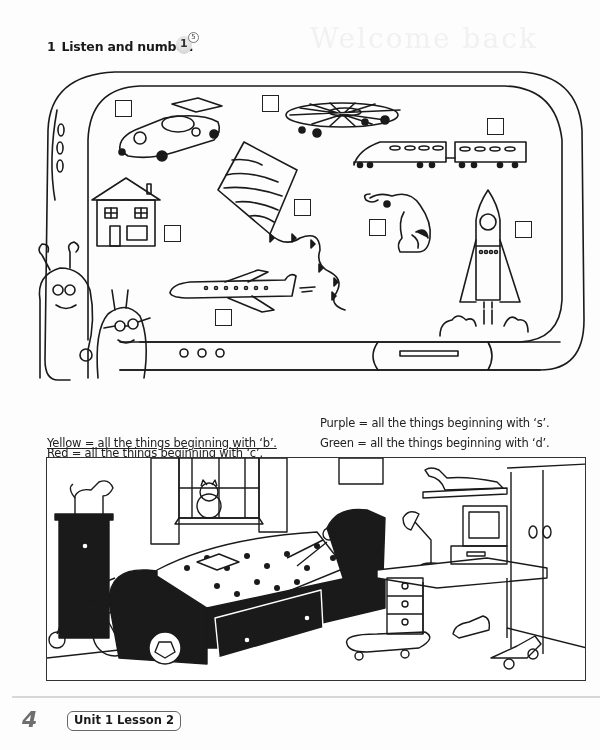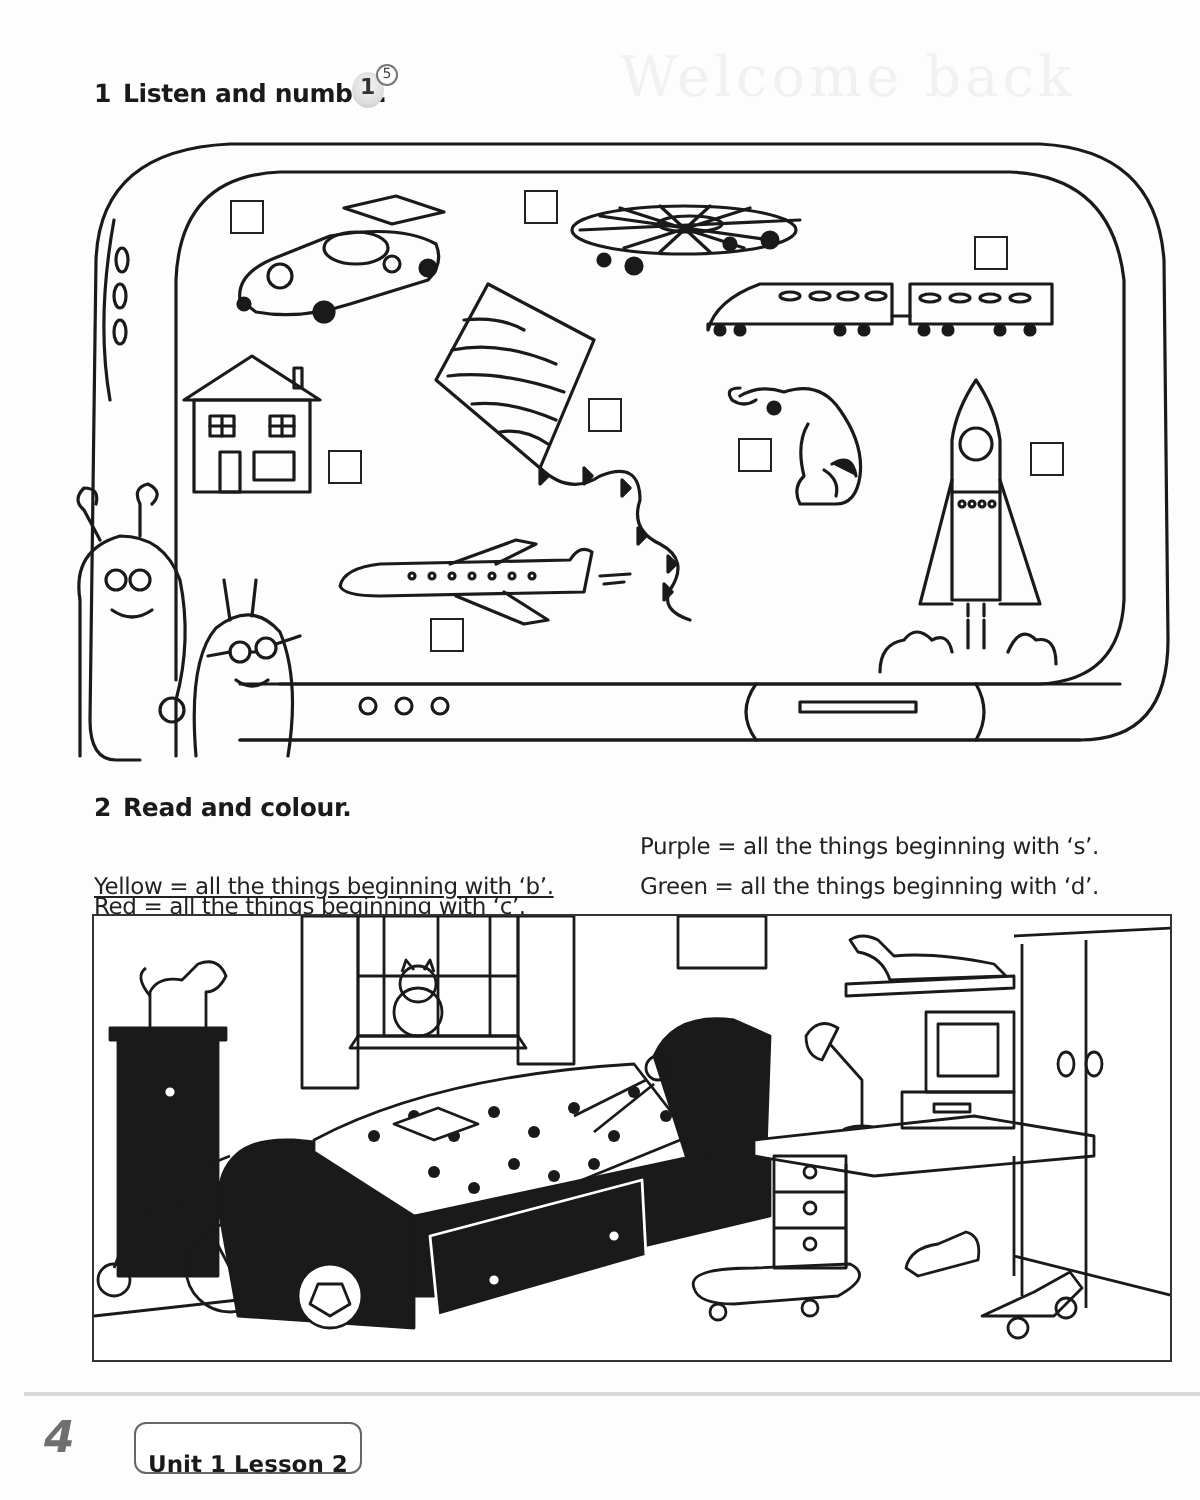--- a/index.html
+++ b/index.html
@@ -21,21 +21,21 @@
   .tablet-svg { position: absolute; left: 0; top: 0; }
 
   .answer-box { position: absolute; width: 17px; height: 17px; border: 1.4px solid #222; background: #fff; }
 
   .instr { position: absolute; font-size: 11.5px; color: #222; letter-spacing: -0.2px; white-space: nowrap; }
 
   .scene-frame { position: absolute; left: 46px; top: 457px; width: 540px; height: 224px; border: 1.5px solid #333; background: #fff; overflow: hidden; }
 
   .footer-rule { position: absolute; left: 12px; top: 696px; width: 588px; height: 2px; background: #d8d8d8; }
   .page-num { position: absolute; left: 22px; top: 707px; font-size: 22px; font-weight: bold; color: #6f6f6f; font-style: italic; }
-  .unit-badge { position: absolute; left: 67px; top: 711px; height: 20px; padding: 12px 6px; border: 1.4px solid #666; border-radius: 6px;
+  .unit-badge { position: absolute; left: 67px; top: 711px; height: 20px; padding: 0 6px; border: 1.4px solid #666; border-radius: 6px;
     font-size: 11.5px; font-weight: bold; line-height: 17px; color: #1a1a1a; background: #fff; }
   .watermark { position: absolute; left: 310px; top: 22px; font-size: 28px; color: #f1f1f1; font-family: "DejaVu Serif", serif; letter-spacing: 2px; }
 </style>
 </head>
 <body>
 
 <div class="page">
 
   <div class="watermark">Welcome back</div>
 
@@ -185,23 +185,20 @@
 
   <div class="answer-box" style="left:115px; top:100px;"></div>
   <div class="answer-box" style="left:262px; top:95px;"></div>
   <div class="answer-box" style="left:487px; top:118px;"></div>
   <div class="answer-box" style="left:164px; top:225px;"></div>
   <div class="answer-box" style="left:294px; top:199px;"></div>
   <div class="answer-box" style="left:369px; top:219px;"></div>
   <div class="answer-box" style="left:515px; top:221px;"></div>
   <div class="answer-box" style="left:215px; top:309px;"></div>
 
-  <div class="ex-title" style="left:47px; top:396px;">
-    <span class="num">2</span><span>Read and colour.</span>
-  </div>
   <div class="instr" style="left:47px; top:416px;margin-top:30px;">Red = all the things beginning with ‘c’.</div>
   <div class="instr" style="left:320px; top:416px;">Purple = all the things beginning with ‘s’.</div>
   <div class="instr" style="left:47px; top:436px;text-decoration:underline;">Yellow = all the things beginning with ‘b’.</div>
   <div class="instr" style="left:320px; top:436px;">Green = all the things beginning with ‘d’.</div>
 
   <div class="scene-frame">
     <svg width="540" height="224" viewBox="0 0 540 224">
       <g fill="none" stroke="#1a1a1a" stroke-width="1.4" stroke-linejoin="round">
 
         <path d="M0 200 L90 190 M460 170 L540 190"></path>

